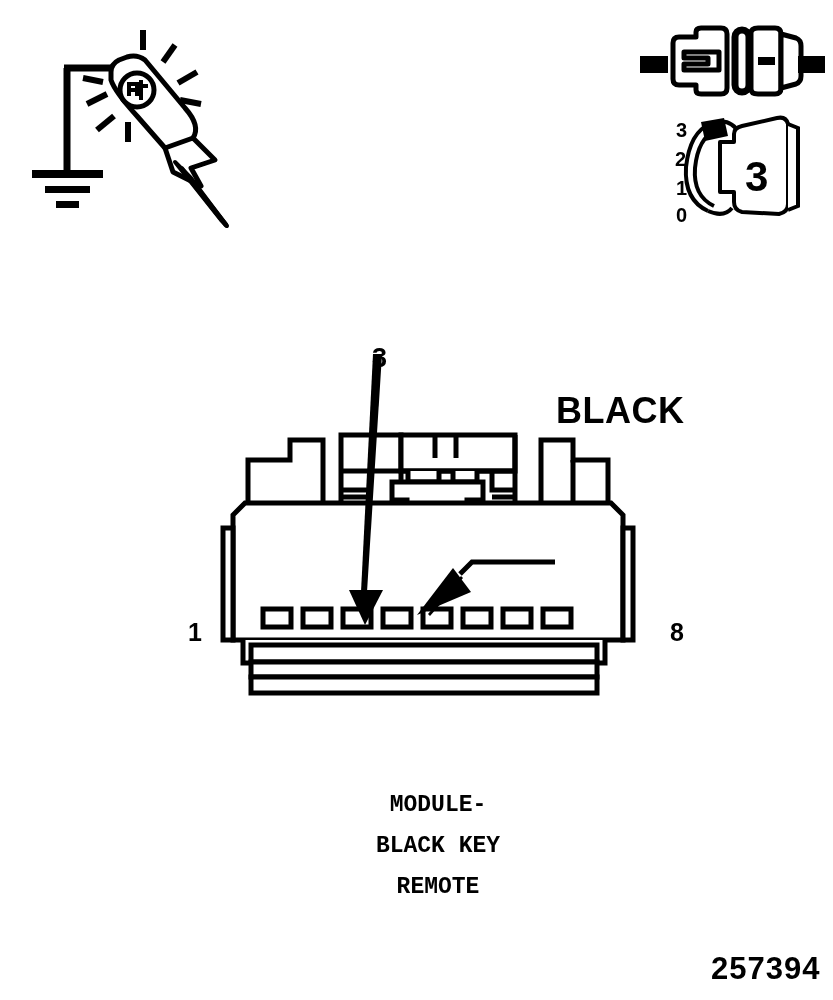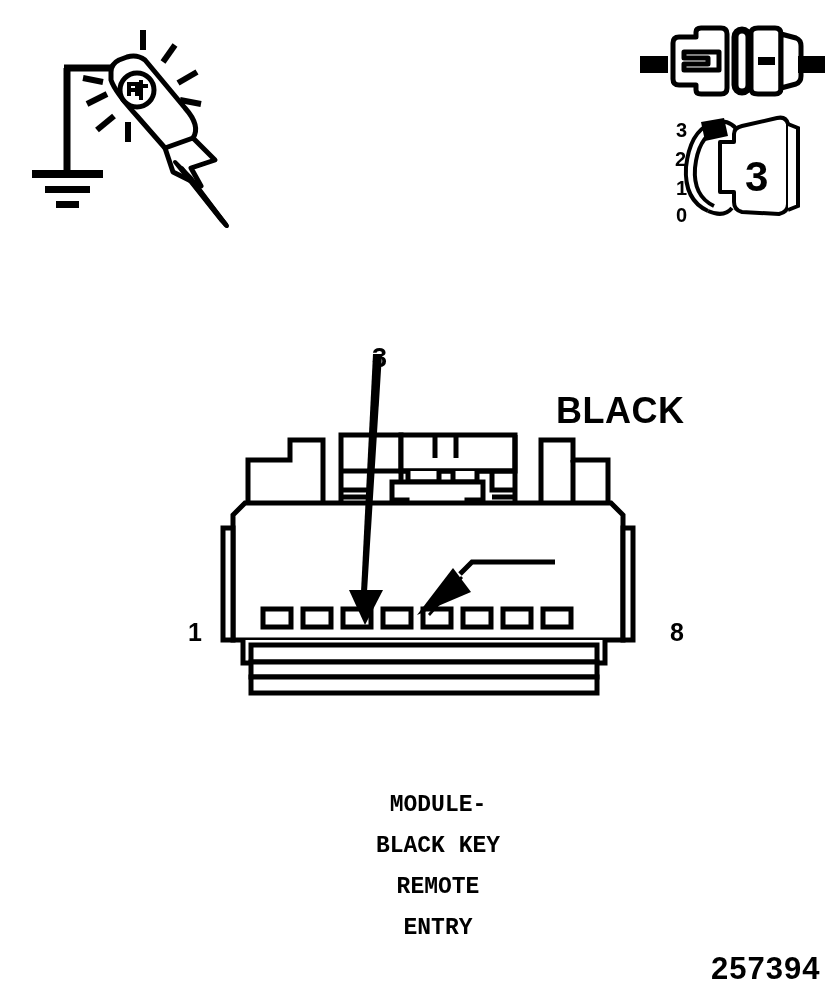--- a/index.html
+++ b/index.html
@@ -190,18 +190,17 @@
 
   <span class="lbl lbl-callout" style="left:372px; top:345px;">3</span>
   <span class="lbl lbl-wire" style="left:556px; top:393px;">BLACK</span>
   <span class="lbl lbl-pin" style="left:188px; top:620px;">1</span>
   <span class="lbl lbl-pin" style="left:670px; top:620px;">8</span>
 
   <div id="module-caption">
     <div>MODULE-</div>
     <div>BLACK KEY</div>
     <div>REMOTE</div>
-    <div>ENTRY</div>
   </div>
 
   <span class="lbl lbl-figure" style="left:711px; top:953px;text-align:center;">257394</span>
 
 </div>
 
 </body></html>

